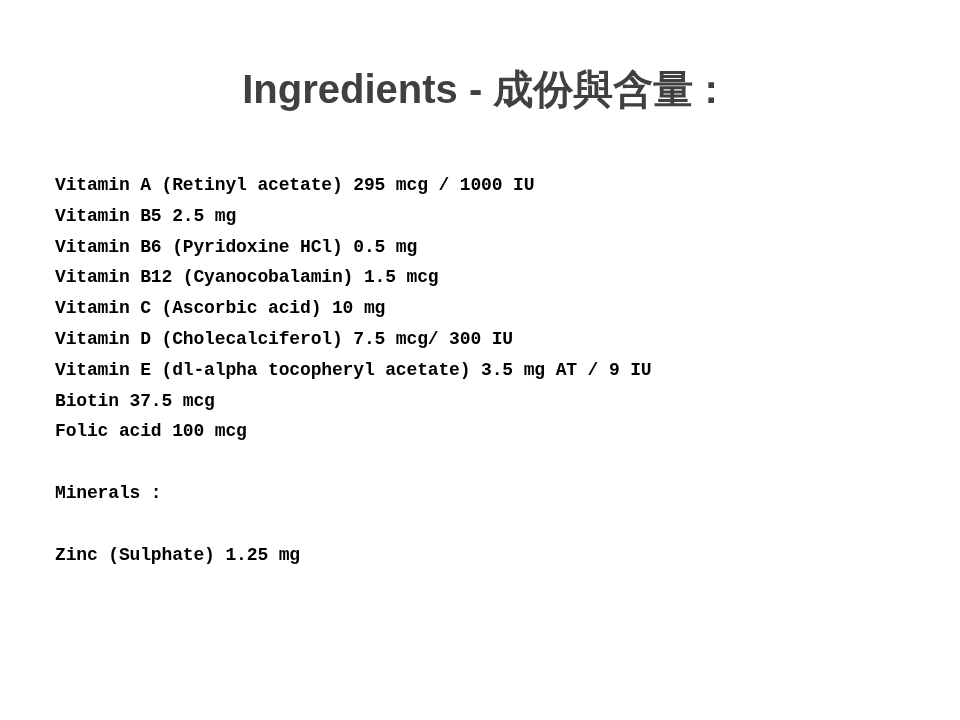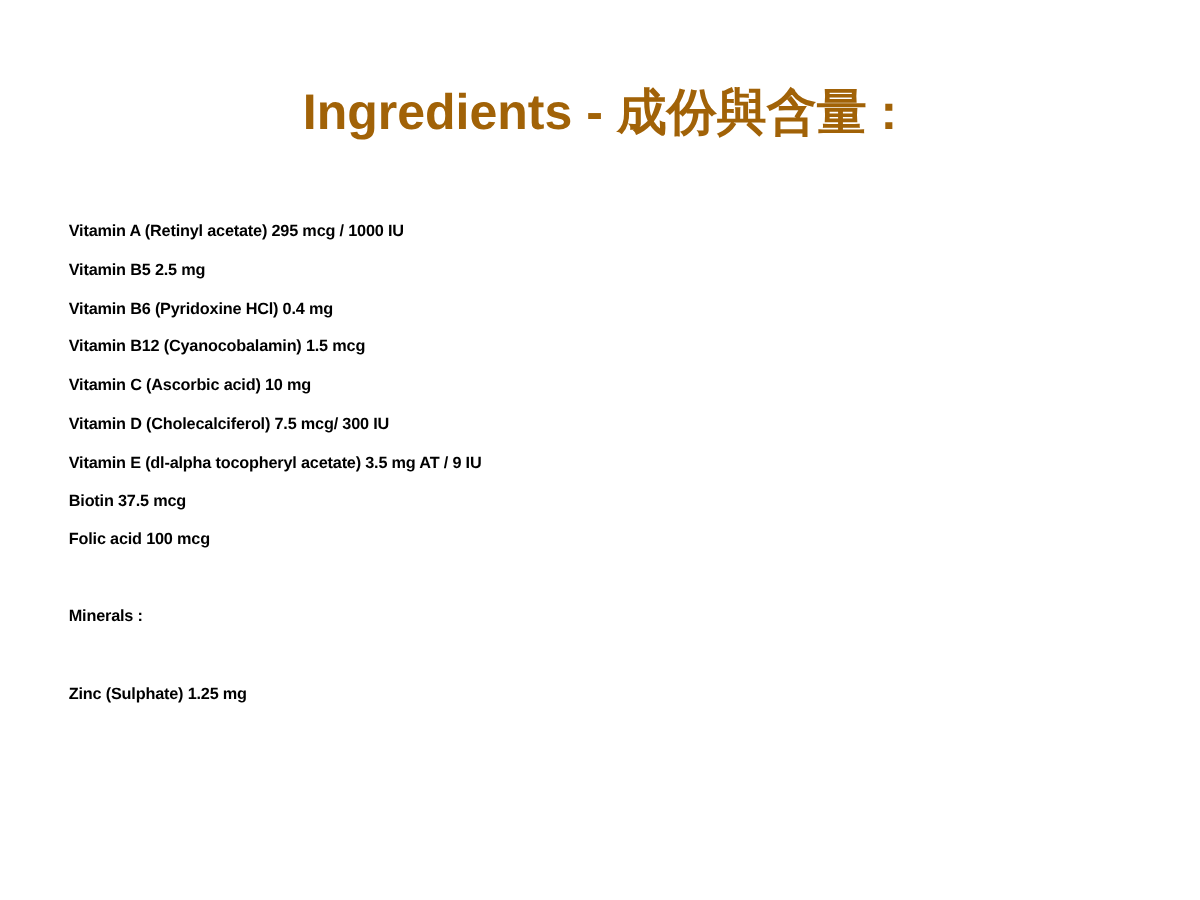--- a/index.html
+++ b/index.html
@@ -22,50 +22,51 @@
   }
   .slide-title {
     position: absolute;
     top: 62px;
     left: 0;
     width: 960px;
     text-align: center;
     font-size: 40px;
     font-weight: bold;
     letter-spacing: 0px;
-    color: #a16207;
+    color: #404040;
     white-space: nowrap;
   }
   .content-block {
     position: absolute;
     top: 170px;
     left: 55px;
     width: 840px;
   }
   .line {
-    font-size: 13px;
+    font-size: 18px;
     font-weight: bold;
     line-height: 30.8px;
     color: #000000;
     white-space: pre;
     letter-spacing: -0.15px;
+    font-family: Liberation Mono, monospace;
   }
   .line.blank {
     color: transparent;
   }
 </style>
 </head>
 <body>
 
 <div class="slide">
   <div class="slide-title">Ingredients - 成份與含量 :</div>
   <div class="content-block">
     <div class="line">Vitamin A (Retinyl acetate) 295 mcg / 1000 IU</div>
     <div class="line">Vitamin B5 2.5 mg</div>
-    <div class="line">Vitamin B6 (Pyridoxine HCl) 0.4 mg</div>
+    <div class="line">Vitamin B6 (Pyridoxine HCl) 0.5 mg</div>
     <div class="line">Vitamin B12 (Cyanocobalamin) 1.5 mcg</div>
     <div class="line">Vitamin C (Ascorbic acid) 10 mg</div>
     <div class="line">Vitamin D (Cholecalciferol) 7.5 mcg/ 300 IU</div>
     <div class="line">Vitamin E (dl-alpha tocopheryl acetate) 3.5 mg AT / 9 IU</div>
     <div class="line">Biotin 37.5 mcg</div>
     <div class="line">Folic acid 100 mcg</div>
     <div class="line blank">&nbsp;</div>
     <div class="line">Minerals :</div>
     <div class="line blank">&nbsp;</div>
     <div class="line">Zinc (Sulphate) 1.25 mg</div>

